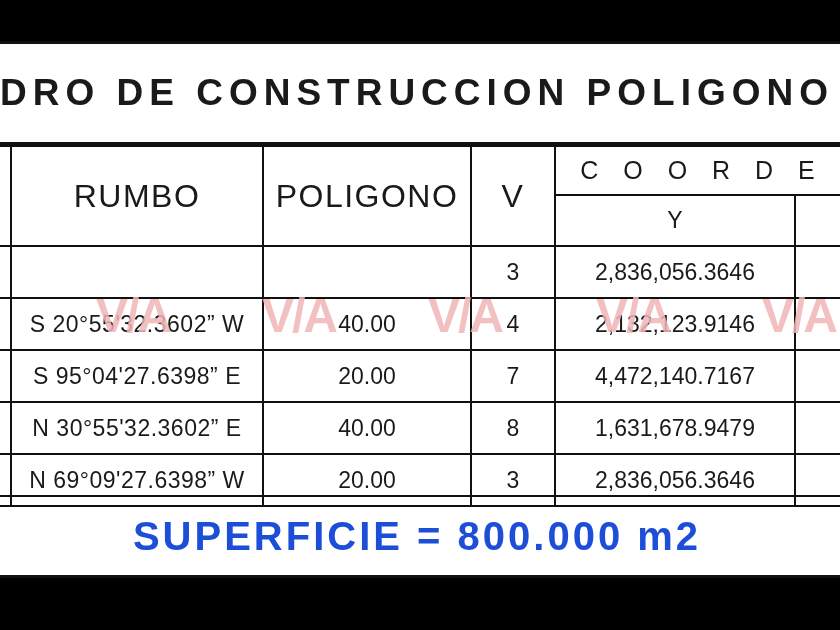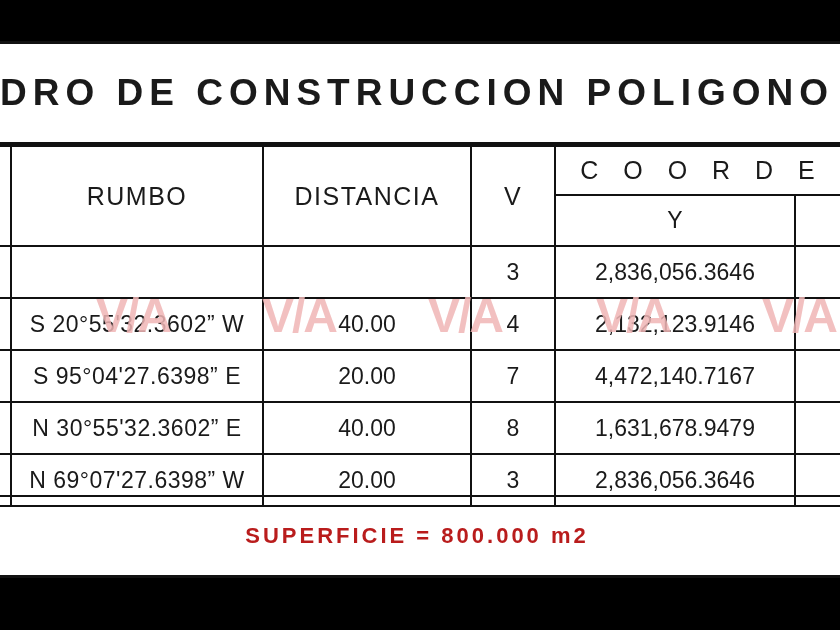--- a/index.html
+++ b/index.html
@@ -91,21 +91,21 @@
   
   col.c-pv      { width: 24px; }
   col.c-rumbo   { width: 252px; }
   col.c-dist    { width: 208px; }
   col.c-v       { width: 84px; }
   col.c-coordy  { width: 240px; }
   col.c-coordx  { width: 54px; }
 
   .hdr-tall {
     height: 98px;
-    font-size: 25px;
+    font-size: 32px;
     letter-spacing: 1.5px;
   }
   .hdr-coord-top {
     height: 49px;
     font-size: 25px;
     letter-spacing: 9px;
     padding-left: 10px;
     box-sizing: border-box;
   }
   .hdr-coord-sub {
@@ -129,24 +129,24 @@
     top: 495px;
     width: 862px;
     height: 80px;
     display: flex;
     align-items: center;
     justify-content: center;
     border-top: 2px solid #111;
     box-sizing: border-box;
   }
   .superficie-text {
-    font-size: 22px;
+    font-size: 40px;
     font-weight: bold;
     letter-spacing: 3px;
-    color: #b91c1c;
+    color: #1d4ed8;
   }
   
   .wm {
     position: absolute;
     color: #f0b6b6;
     font-size: 48px;
     font-weight: bold;
     letter-spacing: -2px;
     pointer-events: none;
     font-family: "Liberation Sans", sans-serif;
@@ -178,21 +178,21 @@
         <col class="c-rumbo">
         <col class="c-dist">
         <col class="c-v">
         <col class="c-coordy">
         <col class="c-coordx">
       </colgroup>
       <tbody>
         <tr>
           <td class="hdr-tall" rowspan="2"></td>
           <td class="hdr-tall" rowspan="2">RUMBO</td>
-          <td class="hdr-tall" rowspan="2">DISTANCIA</td>
+          <td class="hdr-tall" rowspan="2">POLIGONO</td>
           <td class="hdr-tall" rowspan="2">V</td>
           <td class="hdr-coord-top" colspan="2">C O O R D E</td>
         </tr>
         <tr>
           <td class="hdr-coord-sub">Y</td>
           <td class="hdr-coord-sub"></td>
         </tr>
 
         <tr class="data-row">
           <td></td>
@@ -221,21 +221,21 @@
         <tr class="data-row">
           <td></td>
           <td class="rumbo-cell">N  30°55'32.3602”  E</td>
           <td>40.00</td>
           <td>8</td>
           <td>1,631,678.9479</td>
           <td></td>
         </tr>
         <tr class="data-row">
           <td></td>
-          <td class="rumbo-cell">N  69°07'27.6398”  W</td>
+          <td class="rumbo-cell">N  69°09'27.6398”  W</td>
           <td>20.00</td>
           <td>3</td>
           <td>2,836,056.3646</td>
           <td></td>
         </tr>
       </tbody>
     </table>
   </div>
 
   <div class="superficie">

